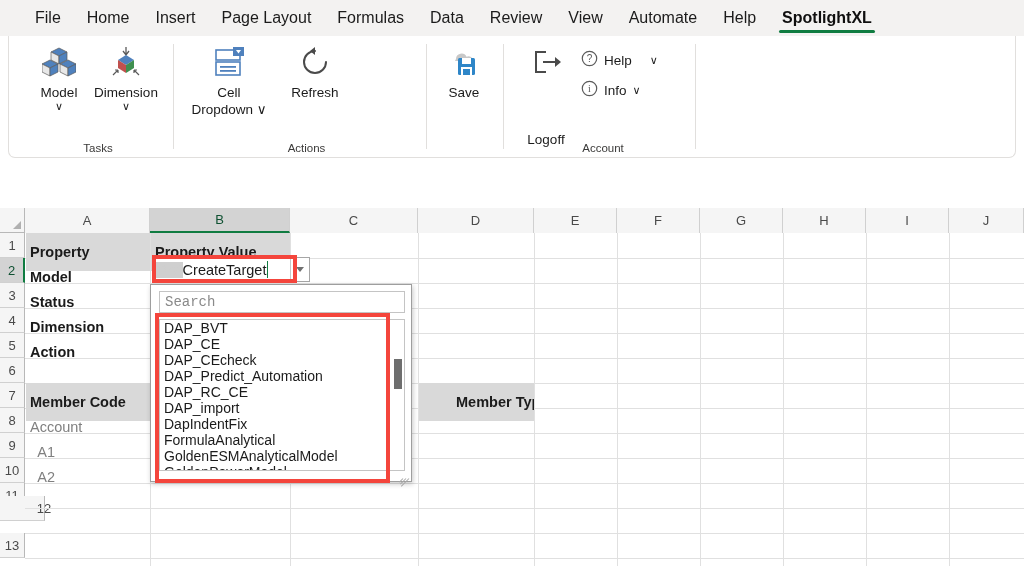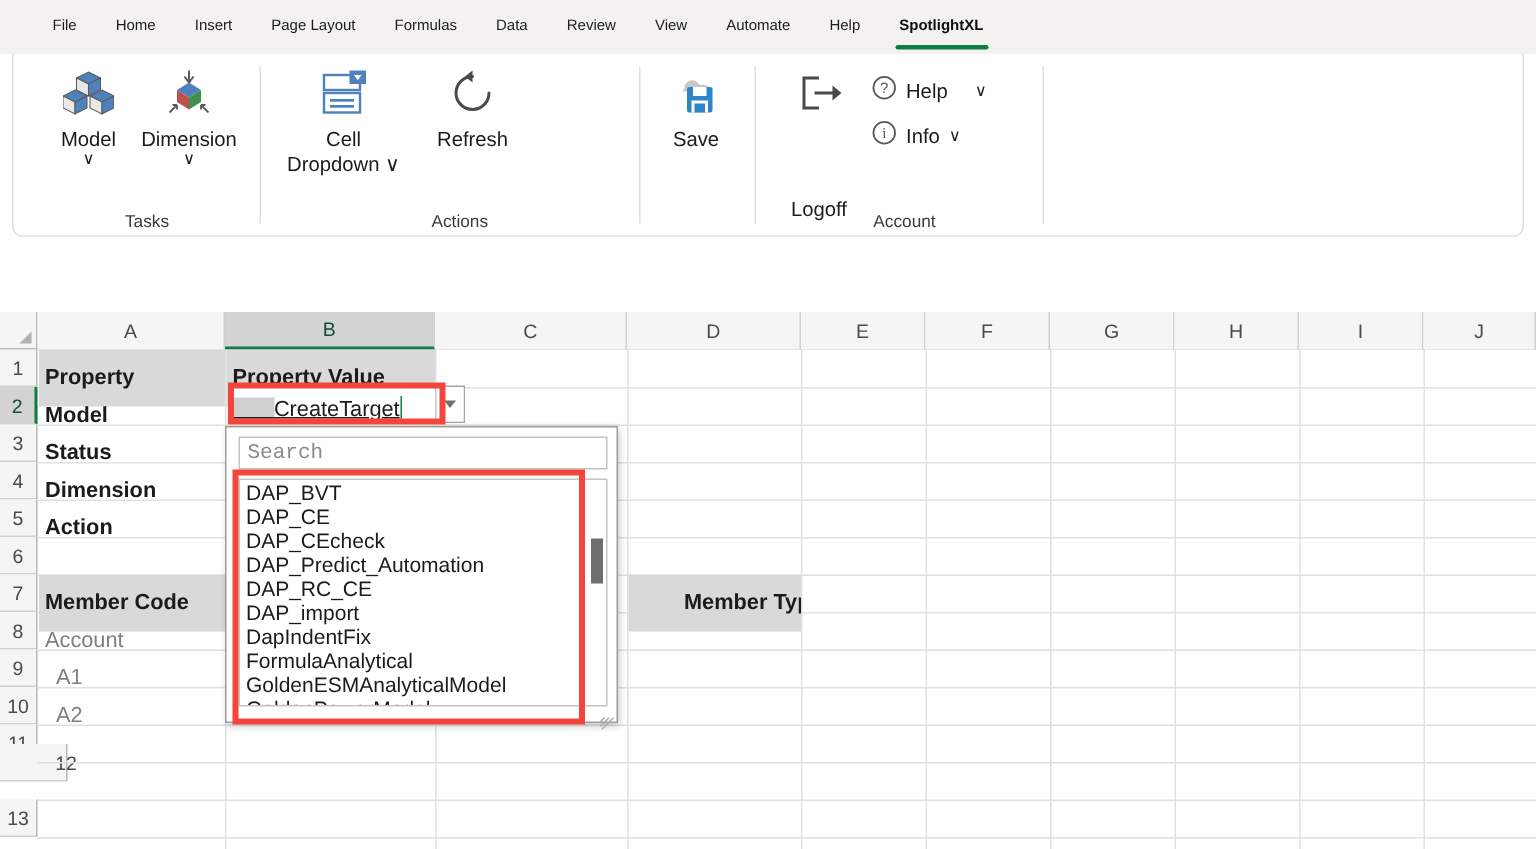--- a/index.html
+++ b/index.html
@@ -14,21 +14,21 @@
   #app { position: relative; width: 1024px; height: 566px; background: #ffffff; }
 
   
   .tabstrip {
     position: absolute; left: 0; top: 0; width: 1024px; height: 36px;
     background: #f3f2f1;
     display: flex; align-items: center;
     padding-left: 22px;
   }
   .tab {
-    font-size: 10px; color: #1b1b1b;
+    font-size: 16px; color: #1b1b1b;
     padding: 0 13px; height: 34px; line-height: 34px;
     white-space: nowrap; cursor: default; position: relative;
   }
   .tab.active { font-weight: bold; color: #0f0f0f; }
   .tab.active .tab-underline {
     position: absolute; left: 10px; right: 10px; bottom: 2px;
     height: 3px; background: #107c41; border-radius: 2px;
   }
 
   
@@ -120,21 +120,21 @@
   .hline { position: absolute; height: 1px; background: #e0e0e0; }
 
   
   .cellbox {
     position: absolute; left: 152px; top: 257px; width: 158px; height: 25px;
     background: #ffffff; border: 1px solid #a6a6a6;
     display: flex; align-items: center;
   }
   .cellbox .txt {
     flex: 1; font-size: 14.5px; color: #1b1b1b; padding-left: 3px;
-    display: flex; align-items: flex-end; height: 100%; text-decoration: underline;
+    display: flex; align-items: center; height: 100%;
   }
   .cellbox .selhl { background: #cfcfcf; color: #cfcfcf; }
   .caret { width: 1px; height: 17px; background: #107c41; margin-left: 1px; }
   .ddbtn {
     width: 19px; height: 23px; background: #ffffff; border-left: 1px solid #c8c8c8;
     display: flex; align-items: center; justify-content: center; cursor: default;
   }
   .ddbtn .ar { border-left: 4px solid transparent; border-right: 4px solid transparent;
                border-top: 5px solid #707070; }
 

